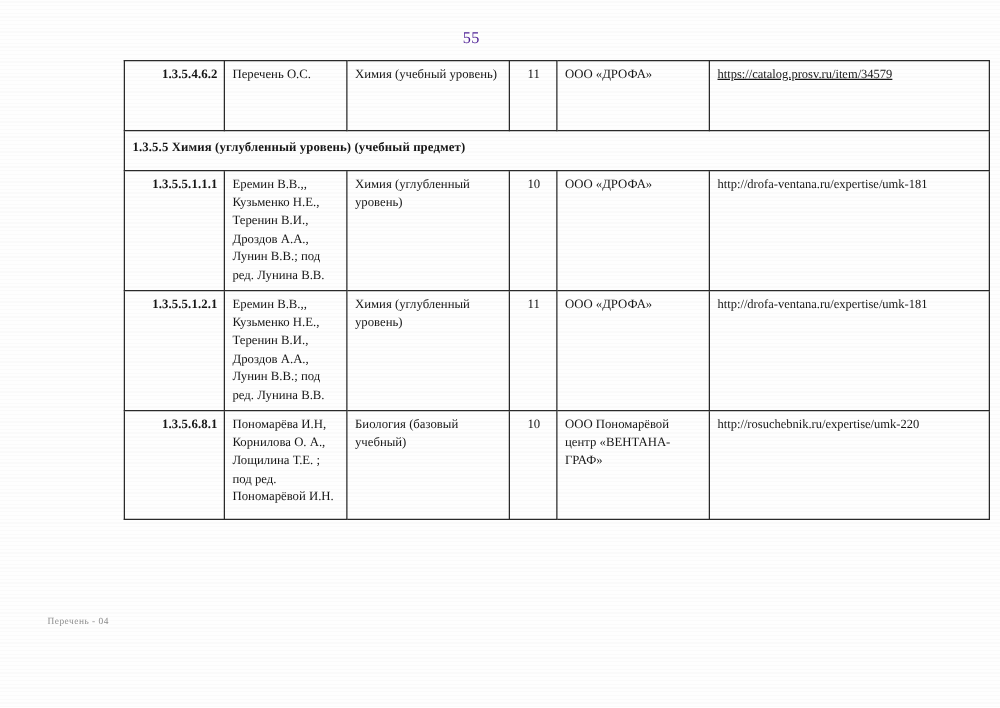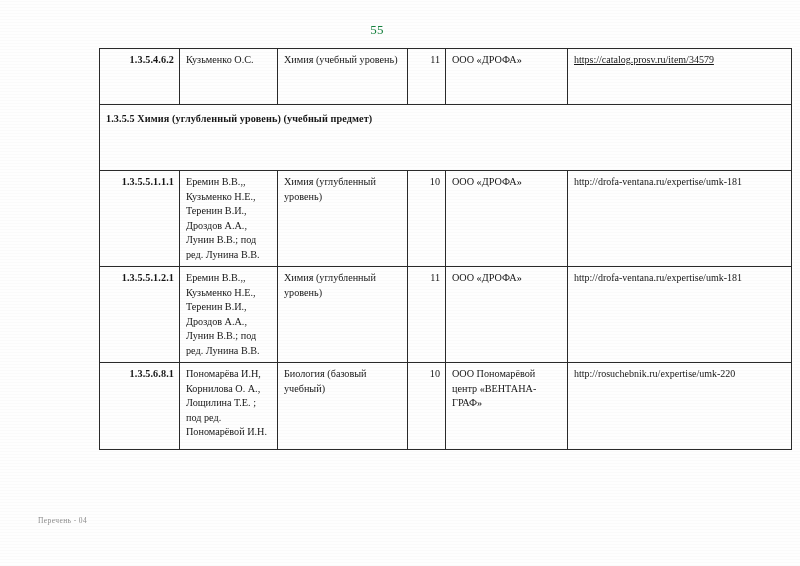--- a/index.html
+++ b/index.html
@@ -26,21 +26,21 @@
   }
 
   .page-number {
     position: absolute;
     left: 0;
     top: 22px;
     width: 754px;
     text-align: center;
     font-size: 13px;
     letter-spacing: 0.3px;
-    color: #15803d;
+    color: #4c1d95;
   }
 
   
   .doc-table {
     position: absolute;
     left: 99px;
     top: 48px;
     width: 692px;
     border-collapse: collapse;
     table-layout: fixed;
@@ -62,26 +62,26 @@
   .col-subject { width: 130px; }
   .col-grade   { width: 38px; text-align: center; }
   .col-pub     { width: 122px; }
   .col-url     { width: 224px; }
 
   .code-cell {
     font-weight: bold;
     letter-spacing: 0.1px;
     text-align: right;
   }
-  .grade-cell { text-align: right; }
+  .grade-cell { text-align: center; }
 
   .section-row td {
     font-weight: bold;
     padding-top: 7px;
-    padding-bottom: 44px;
+    padding-bottom: 10px;
     letter-spacing: 0.1px;
     margin-left: 44px;
   }
 
   .row-tall td { height: 86px; }
   .row-short td { height: 47px; }
   .row-bio td  { height: 78px; }
 
   .url-text {
     white-space: nowrap;
@@ -100,21 +100,21 @@
     pointer-events: none;
     opacity: 0.035;
     background:
       repeating-linear-gradient(0deg, rgba(0,0,0,.5) 0 1px, transparent 1px 3px);
   }
 
   
   .footer-note {
     position: absolute;
     left: 38px;
-    top: 516px;
+    top: 492px;
     font-size: 7.5px;
     color: #8c8c8c;
     letter-spacing: 0.4px;
     font-family: "Liberation Serif", "DejaVu Serif", serif;
   }
 </style>
 </head>
 <body>
 
 <div class="page">
@@ -127,21 +127,21 @@
       <col class="col-authors">
       <col class="col-subject">
       <col class="col-grade">
       <col class="col-pub">
       <col class="col-url">
     </colgroup>
     <tbody>
 
       <tr class="row-short">
         <td class="code-cell">1.3.5.4.6.2</td>
-        <td>Кузьменко О.С.</td>
+        <td>Перечень О.С.</td>
         <td>Химия (учебный уровень)</td>
         <td class="grade-cell">11</td>
         <td>ООО «ДРОФА»</td>
         <td>
           <span class="url-text url-underline">https://catalog.prosv.ru/item/34579</span>
         </td>
       </tr>
 
       <tr class="section-row">
         <td colspan="6">1.3.5.5 Химия (углубленный уровень) (учебный предмет)</td>

